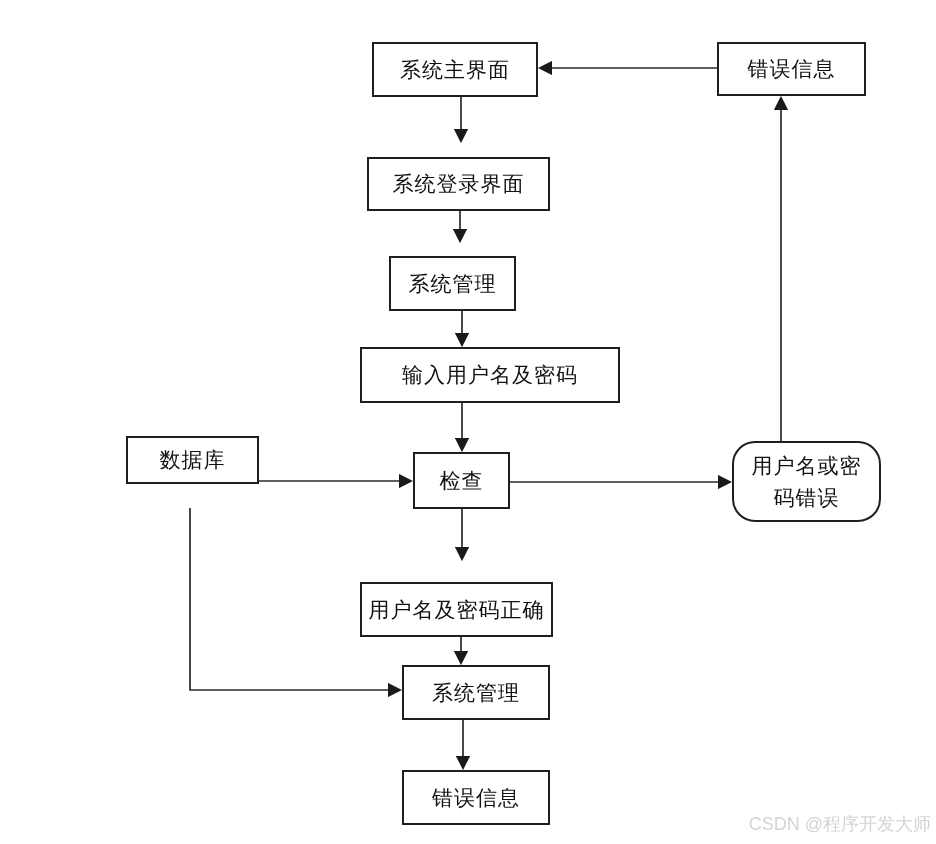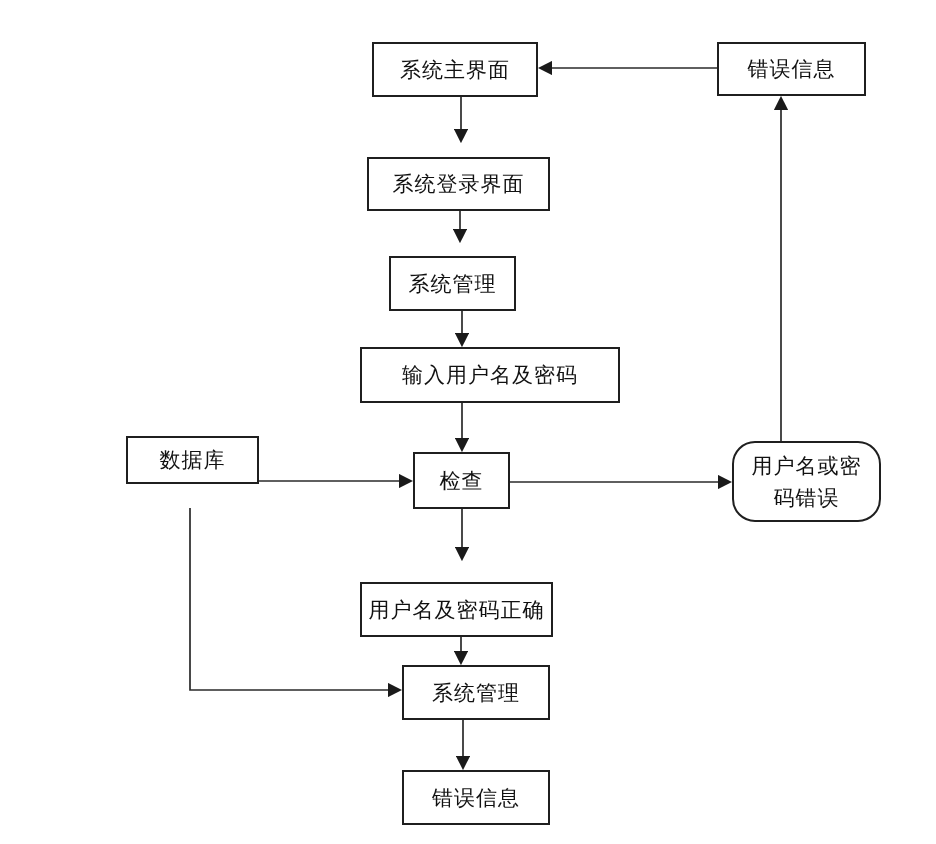--- a/index.html
+++ b/index.html
@@ -94,13 +94,14 @@
       <div class="node" style="left: 360px; top: 561px; width: 193px; height: 55px; margin-top: 21px;">
         <span class="node-label">用户名及密码正确</span>
       </div>
       <div class="node" style="left: 402px; top: 665px; width: 148px; height: 55px;">
         <span class="node-label">系统管理</span>
       </div>
       <div class="node" style="left: 402px; top: 770px; width: 148px; height: 55px;">
         <span class="node-label">错误信息</span>
       </div>
     </div>
+  <div class="watermark">CSDN @程序开发大师</div>
 </div>
 
 </body></html>

